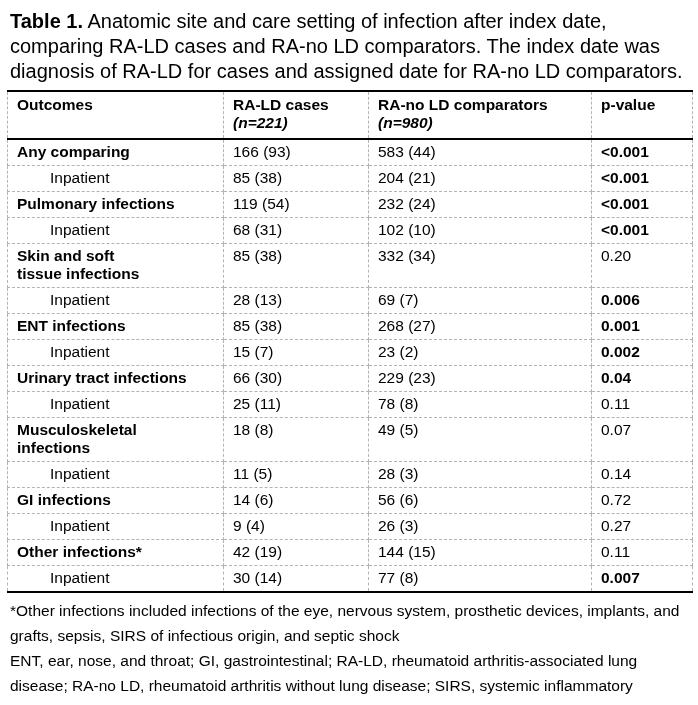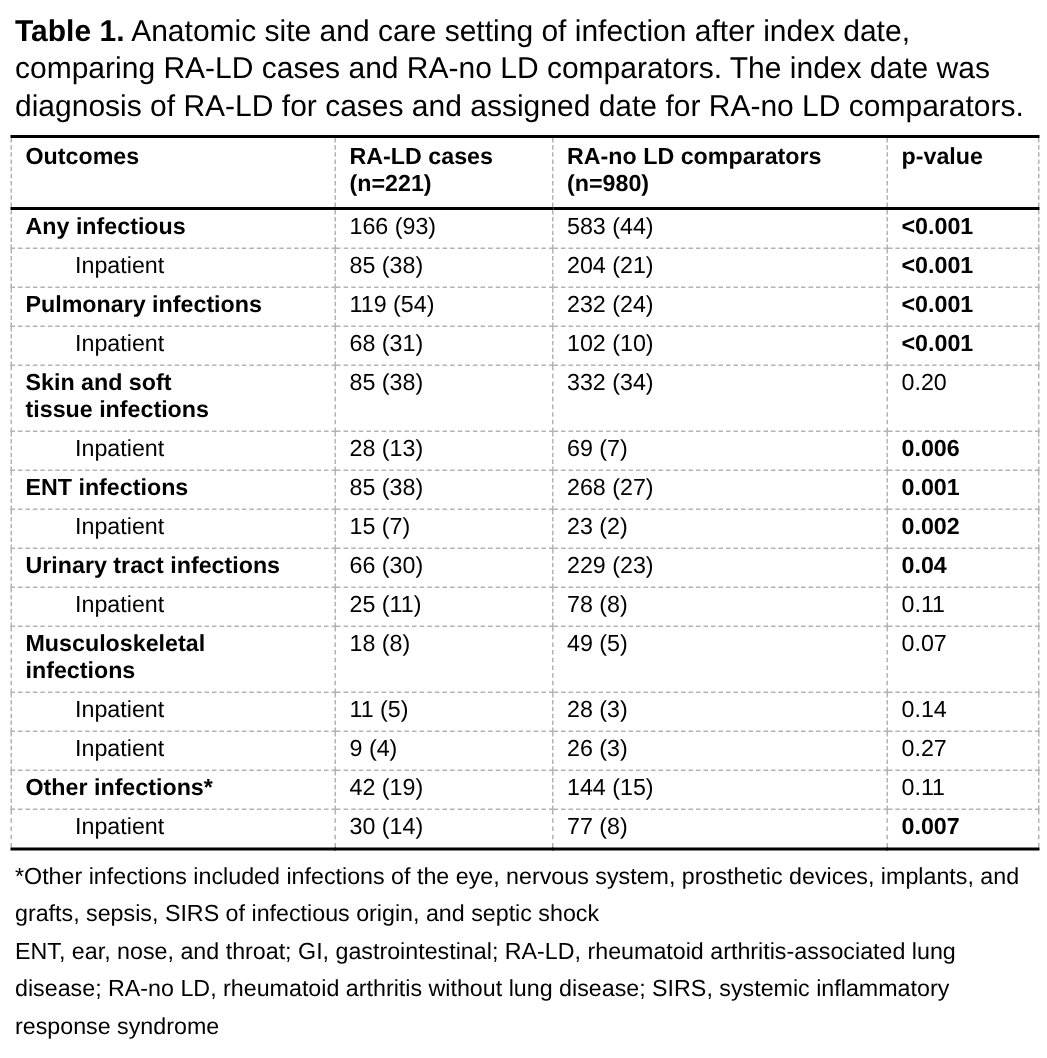--- a/index.html
+++ b/index.html
@@ -36,21 +36,21 @@
     padding: 3px 6px 4px 9px;
     line-height: 18px;
     overflow: hidden;
   }
   table.data th {
     font-weight: bold;
     border-bottom: 2px solid #000;
     padding-top: 4px;
     padding-bottom: 6px;
   }
-  th .hline2 { font-weight: bold; min-height: 18px; }
+  th .hline2 { font-weight: bold; min-height: 18px; font-style: italic; }
   td.outcome { white-space: pre-line; }
   tr.cat td.outcome { font-weight: bold; }
   tr.inp td.outcome { padding-left: 42px; }
   td.pb { font-weight: bold; }
   .footnotes {
     margin: 5px 8px 0 10px;
     width: 682px;
     font-size: 15.5px;
     line-height: 25px;
   }
@@ -83,21 +83,21 @@
           <div class="hline2">(n=980)</div>
         </th>
       <th>
           <div>p-value</div>
           <div class="hline2"></div>
         </th>
     </tr>
   </thead>
   <tbody>
     <tr class="cat">
-      <td class="outcome">Any infectious</td>
+      <td class="outcome">Any comparing</td>
       <td>166 (93)</td>
       <td>583 (44)</td>
       <td class="pb">&lt;0.001</td>
     </tr>
     <tr class="inp">
       <td class="outcome">Inpatient</td>
       <td>85 (38)</td>
       <td>204 (21)</td>
       <td class="pb">&lt;0.001</td>
     </tr>
@@ -156,20 +156,26 @@
       <td>18 (8)</td>
       <td>49 (5)</td>
       <td>0.07</td>
     </tr>
     <tr class="inp">
       <td class="outcome">Inpatient</td>
       <td>11 (5)</td>
       <td>28 (3)</td>
       <td>0.14</td>
     </tr>
+    <tr class="cat">
+      <td class="outcome">GI infections</td>
+      <td>14 (6)</td>
+      <td>56 (6)</td>
+      <td>0.72</td>
+    </tr>
     <tr class="inp">
       <td class="outcome">Inpatient</td>
       <td>9 (4)</td>
       <td>26 (3)</td>
       <td>0.27</td>
     </tr>
     <tr class="cat">
       <td class="outcome">Other infections*</td>
       <td>42 (19)</td>
       <td>144 (15)</td>

